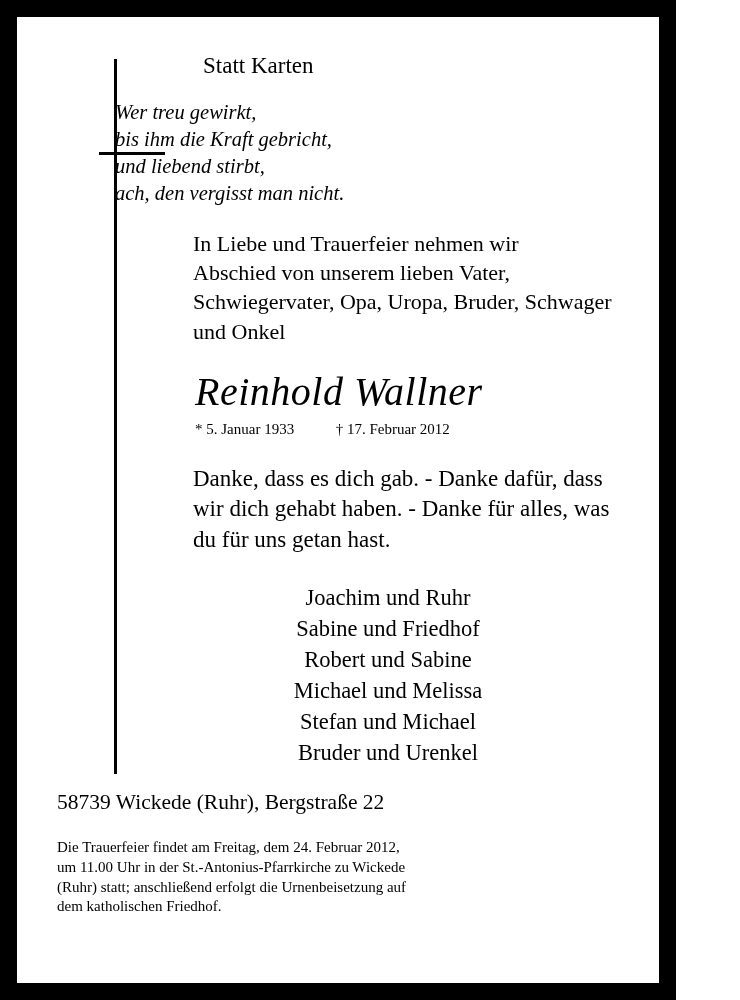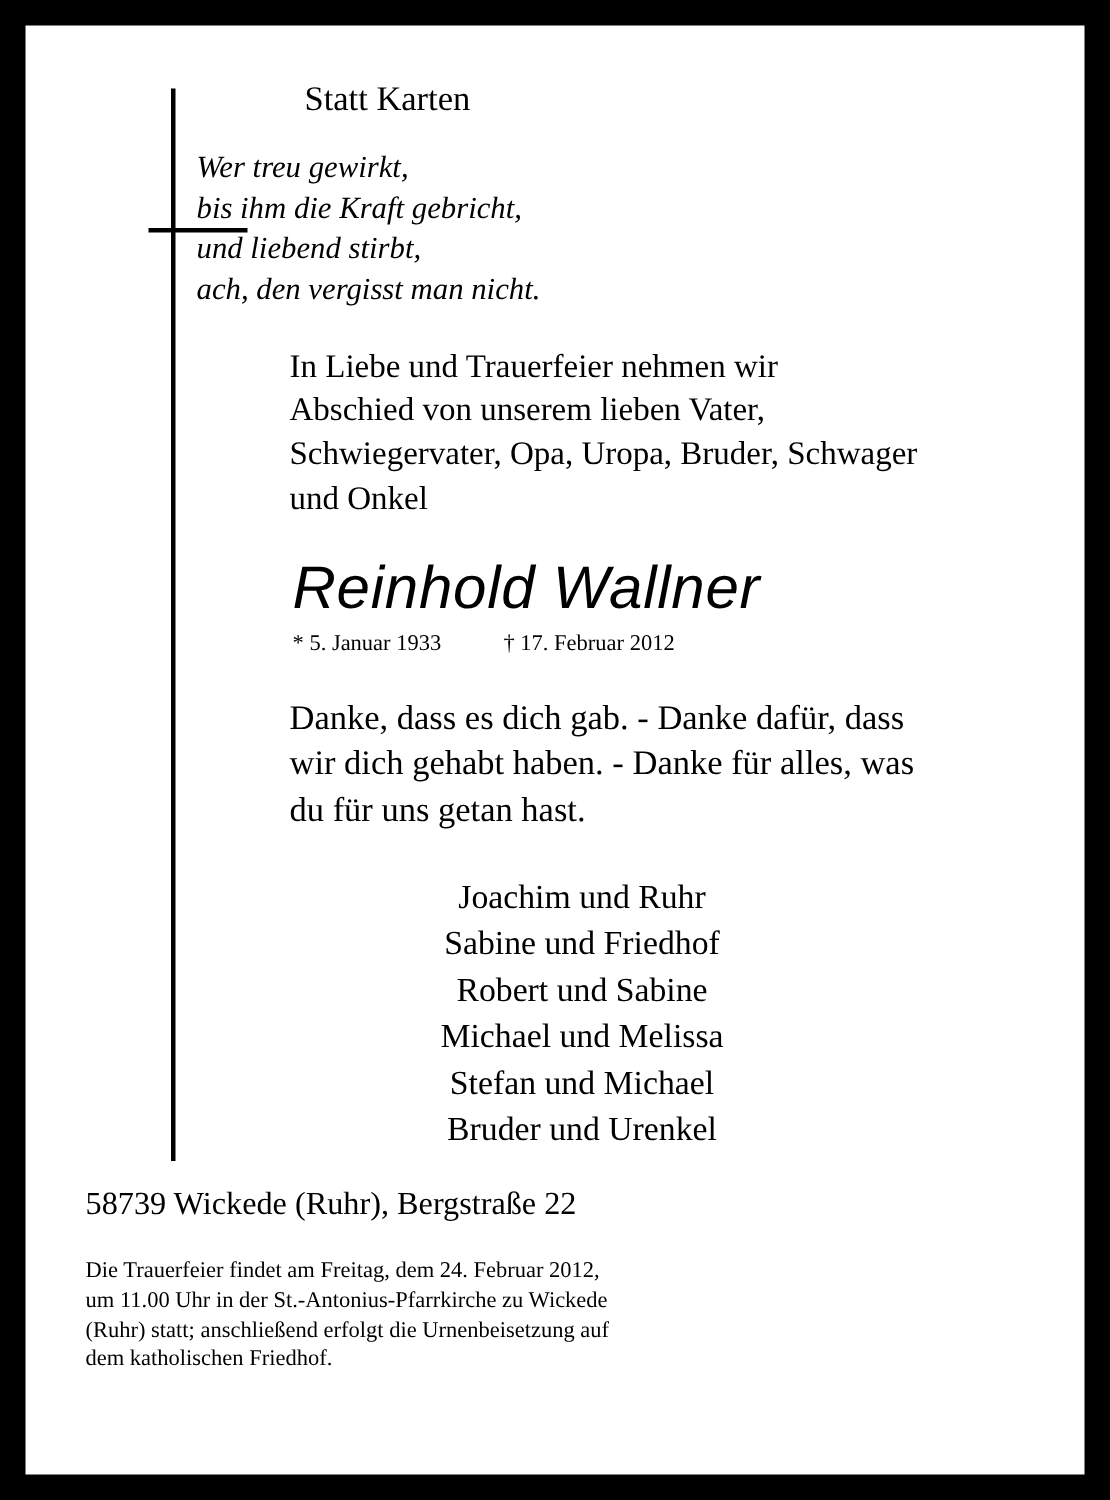--- a/index.html
+++ b/index.html
@@ -12,21 +12,21 @@
     height: 1000px;
     font-family: "Liberation Serif", serif;
     color: #000000;
     overflow: hidden;
   }
 
   .obituary-frame {
     position: absolute;
     left: 0;
     top: 0;
-    width: 740px;
+    width: 676px;
     height: 1000px;
     background: #000000;
     box-sizing: border-box;
     padding: 14px;
   }
   .obituary-inner-border {
     width: 100%;
     height: 100%;
     background: #ffffff;
     box-sizing: border-box;
@@ -68,21 +68,21 @@
   }
 
   .statt-karten {
     margin-left: 148px;
     font-size: 23px;
     line-height: 1.15;
     margin-bottom: 20px;
   }
 
   .verse {
-    margin-left: 76px;
+    margin-left: 60px;
     font-style: italic;
     font-size: 20.5px;
     line-height: 1.31;
     margin-bottom: 22px;
   }
   .verse div {
     white-space: nowrap;
   }
 
   .intro {
@@ -91,21 +91,21 @@
     line-height: 1.33;
     text-align: justify;
     margin-right: 2px;
   }
   .intro .last-line {
     text-align: left;
   }
 
   .name {
     margin-left: 140px;
-    font-family: Liberation Sans, sans-serif;
+    font-family: Liberation Serif, serif;
     font-style: italic;
     font-size: 40px;
     line-height: 1.1;
     margin-top: 24px;
     margin-bottom: 6px;
     letter-spacing: 0.5px;
   }
 
   .dates {
     margin-left: 140px;

